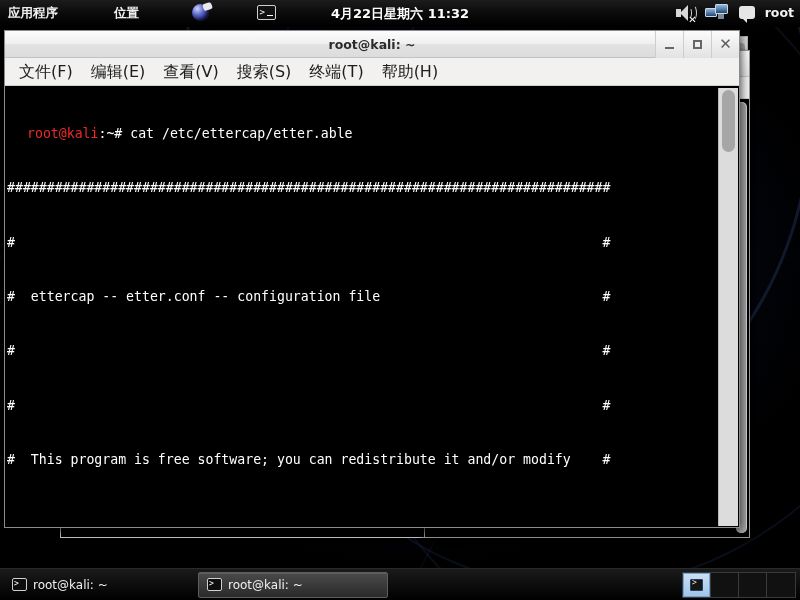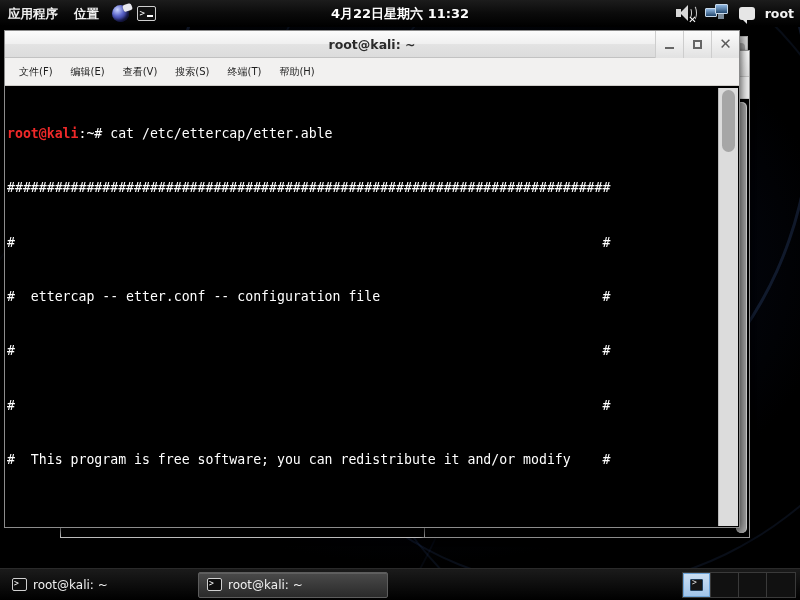--- a/index.html
+++ b/index.html
@@ -50,23 +50,24 @@
     color:rgba(132,148,176,0.42);
     letter-spacing:0.4px;
     user-select:none;
   }
 
   
   #top-panel {
     position:absolute; left:0; top:0; width:800px; height:27px;
     background:linear-gradient(to bottom,#1c1c1c 0%, #0b0b0b 50%, #000 100%);
     color:#e9e9e9; font-size:12.5px;
-    display:flex; align-items:center;
+    display:flex; align-items:flex-end;
     z-index:60;
     border-bottom:1px solid #000;
+    gap:40px;
   }
   .panel-menu {
     padding:0 8px; height:27px; line-height:27px;
     font-weight:bold; font-size:12.5px; color:#f0f0f0;
     cursor:default;
   }
   .panel-icon { width:26px; height:27px; display:flex; align-items:center; justify-content:center; }
   .globe-ico {
     width:17px; height:17px; border-radius:50%;
     background:radial-gradient(circle at 32% 28%, #c9d4ff 0%, #5a63c8 38%, #2b2f88 70%, #10123f 100%);
@@ -227,38 +228,38 @@
     border-left:1px solid #cdcdcd;
   }
   .wbtn .min-glyph { display:block; width:9px; height:2px; background:#666; margin-top:7px; }
   .wbtn .max-glyph { display:block; width:9px; height:9px; border:2px solid #666; }
   .wbtn .close-glyph { font-size:15px; line-height:15px; color:#5a5a5a; }
 
   #menubar {
     height:28px; background:#f2f1f0;
     border-bottom:1px solid #cfcdc9;
     display:flex; align-items:center; padding-left:5px;
-    font-size:10px; color:#1d1d1d;
+    font-size:16px; color:#1d1d1d;
   }
   .menu-item { padding:0 9px; height:20px; line-height:20px; cursor:default; }
 
   #terminal-body {
     position:absolute; left:0; right:0; top:56px; bottom:0;
     background:rgba(0,0,0,0.88);
     overflow:hidden;
   }
   #terminal-text {
     position:absolute; left:2px; top:2px; right:22px;
     font-family:"DejaVu Sans Mono","Liberation Mono",monospace;
     font-size:13.2px; line-height:18.1px;
     color:#ffffff; white-space:pre;
     letter-spacing:0px;
   }
   #terminal-text .ln { display:block; height:18.1px; }
-  .c-red { color:#ef2929; font-weight:bold; }
+  .c-red { color:#ef2929; font-weight:normal;margin-left:20px; }
   .c-white { color:#ffffff; }
 
   #term-scrollbar {
     position:absolute; right:1px; top:1px; bottom:1px; width:20px;
     background:#dcdcdc;
     border-left:1px solid #b9b9b9;
   }
   #term-scroll-thumb {
     position:absolute; left:3px; right:3px; top:2px; height:62px;
     background:#a6a6a6; border-radius:7px;

